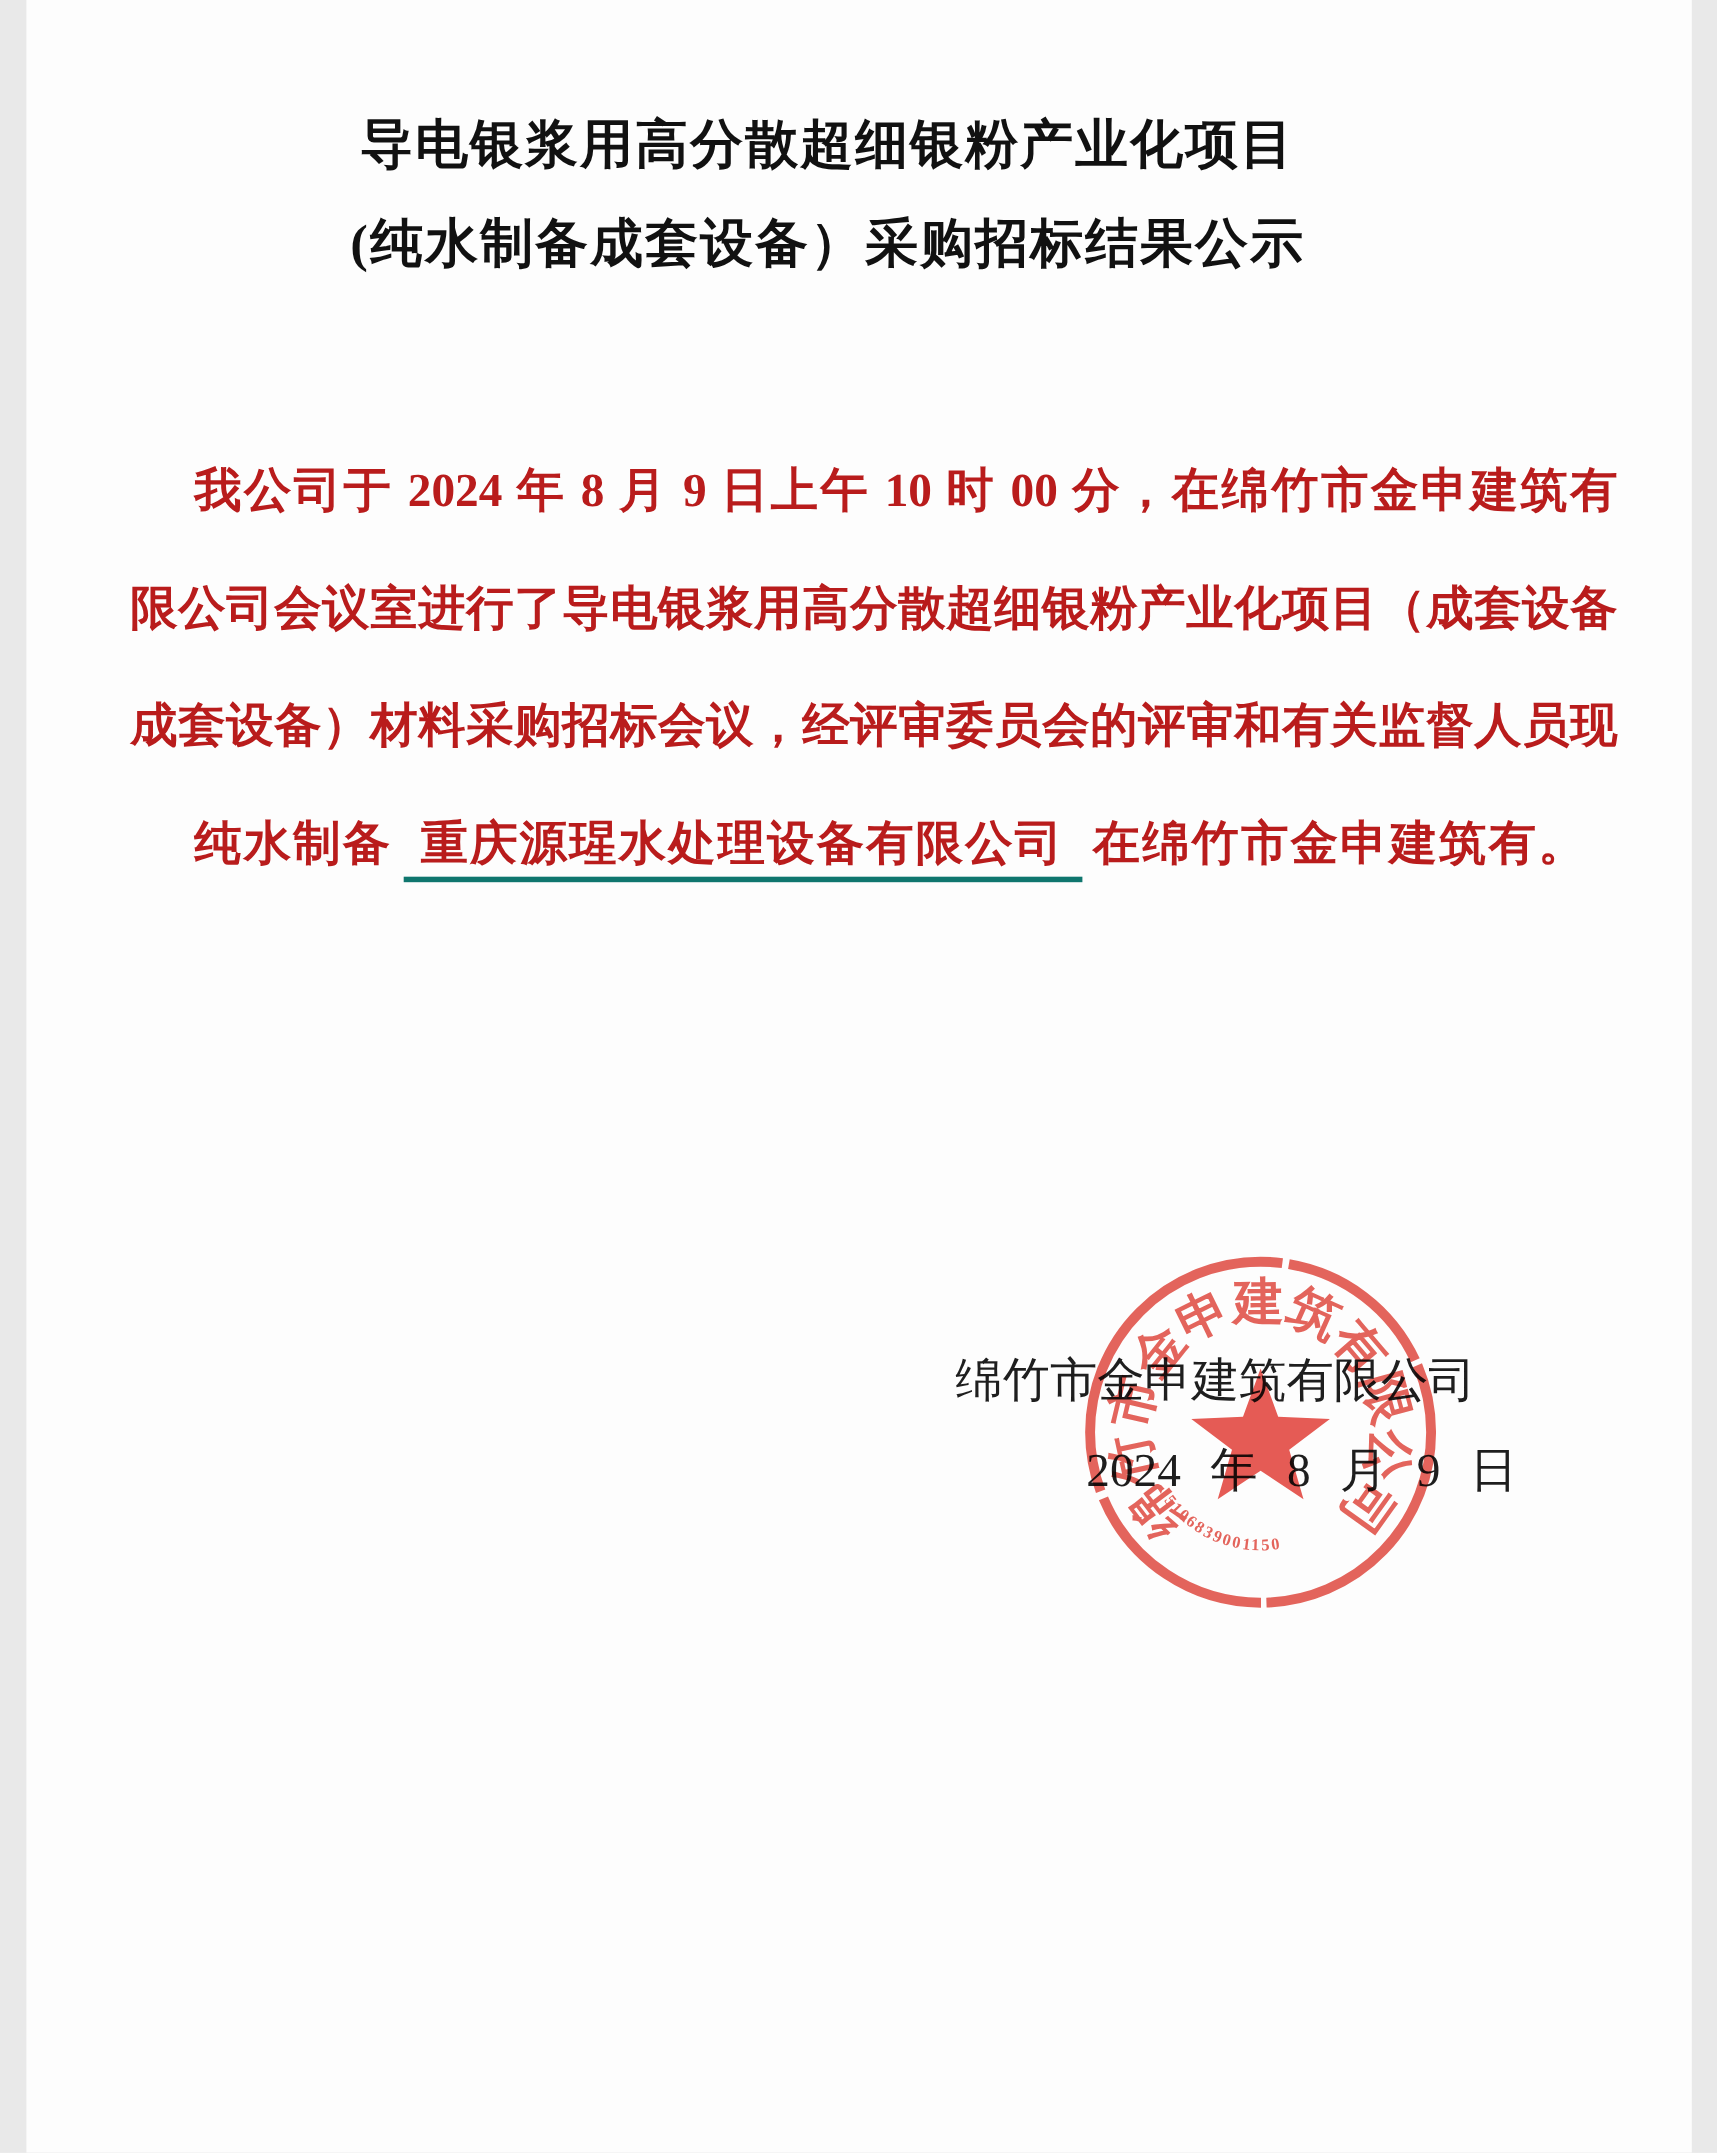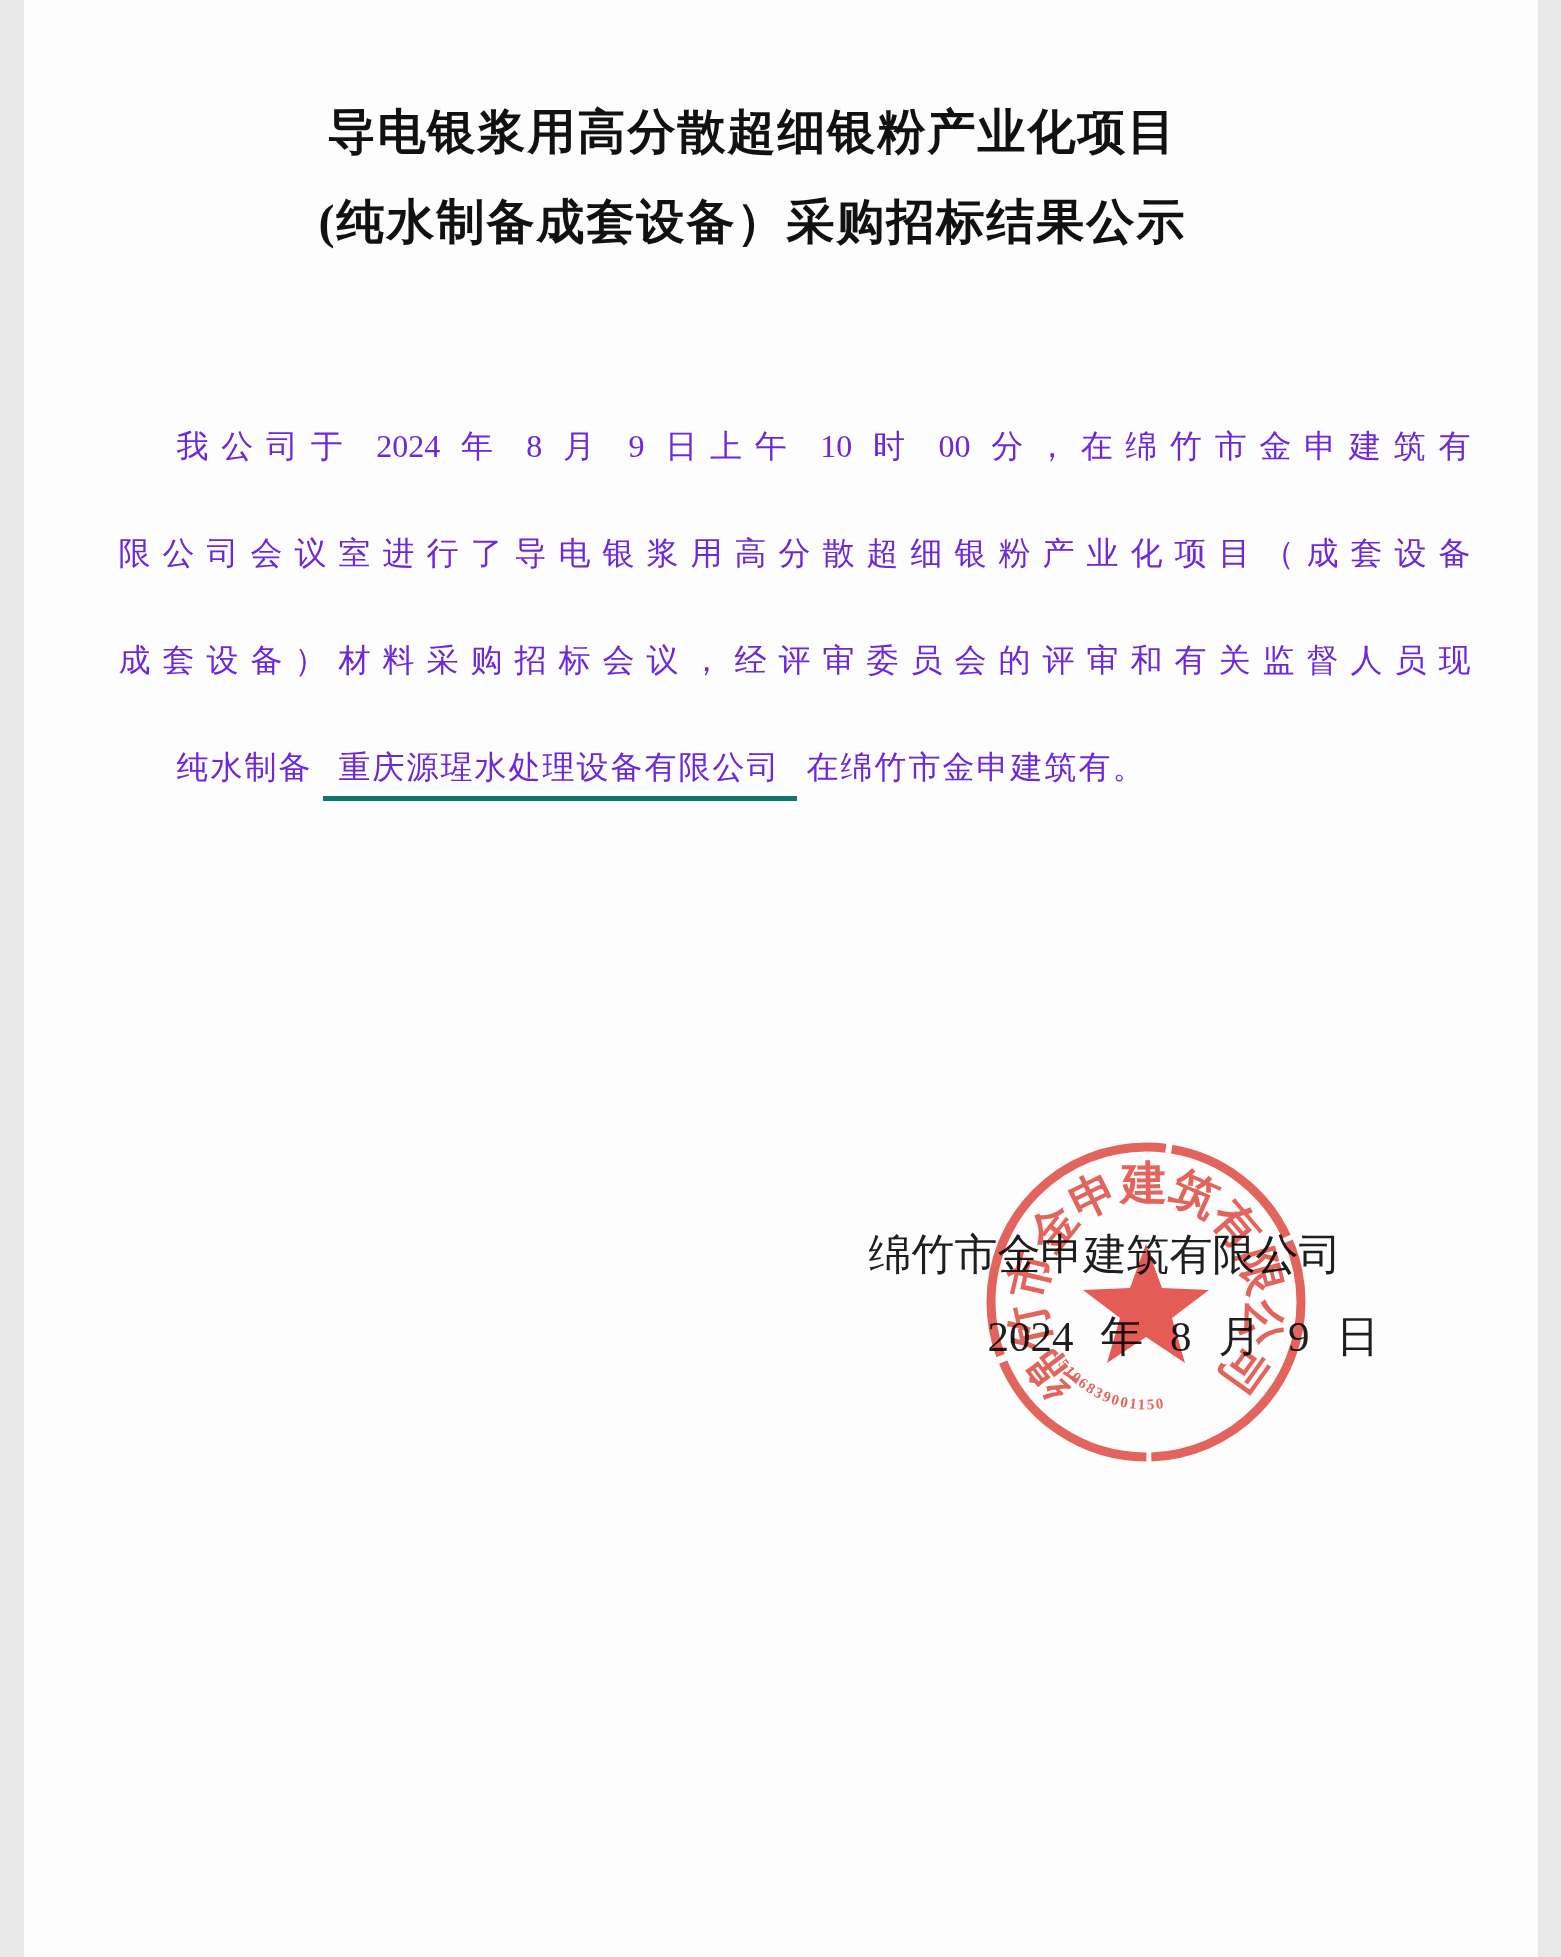--- a/index.html
+++ b/index.html
@@ -24,24 +24,25 @@
     letter-spacing:2px;
     color:#111;
   }
   .title-line + .title-line{margin-top:42px;}
   .body-block{
     margin:147px 0 0 95px;
     width:1352px;
   }
   .bline{
     margin:0;
-    font-size:32px;
+    font-size:43px;
     line-height:107px;
     white-space:nowrap;
-    color:#6d28d9;
+    color:#b91c1c;
+    font-weight:bold;
   }
   .bline.just{
     white-space:normal;
     text-align:justify;
     text-align-last:justify;
     letter-spacing:0;
   }
   .bline.plain{letter-spacing:2px;}
   .bline.indent{text-indent:58px;}
   .winner{

